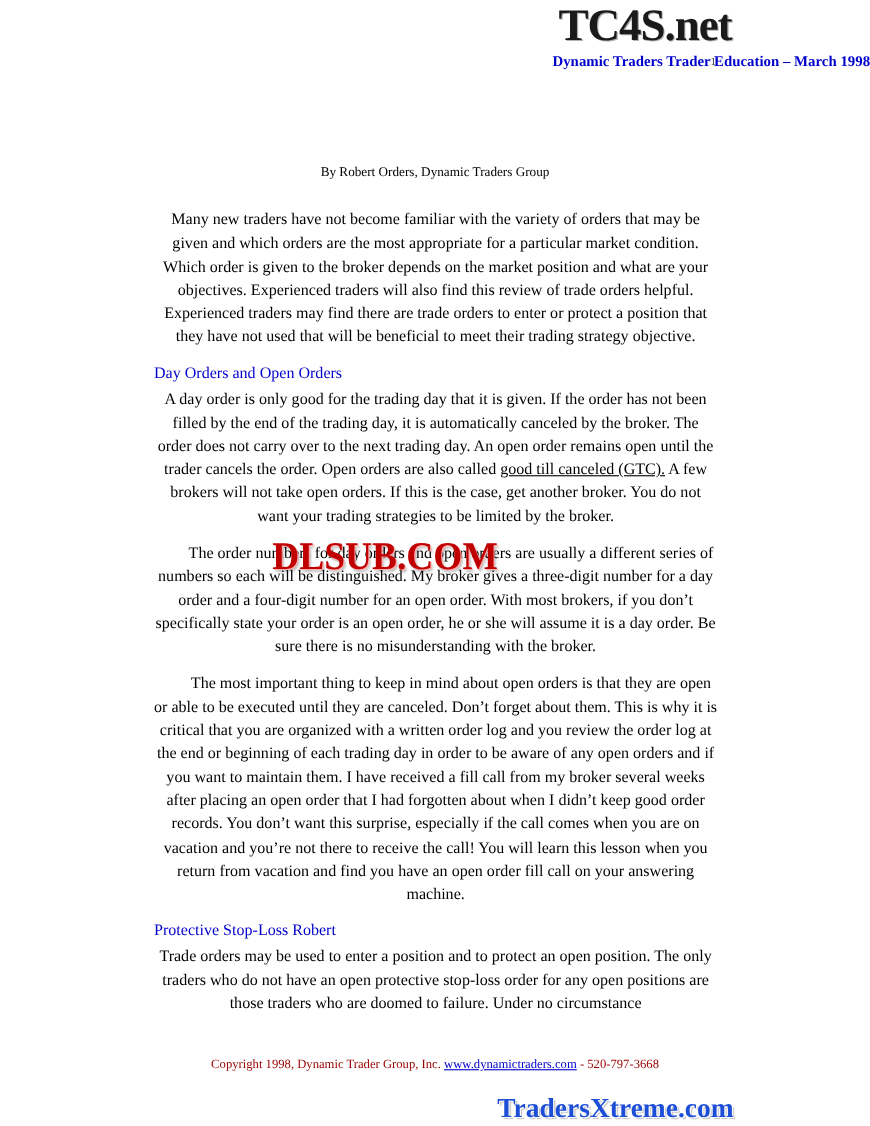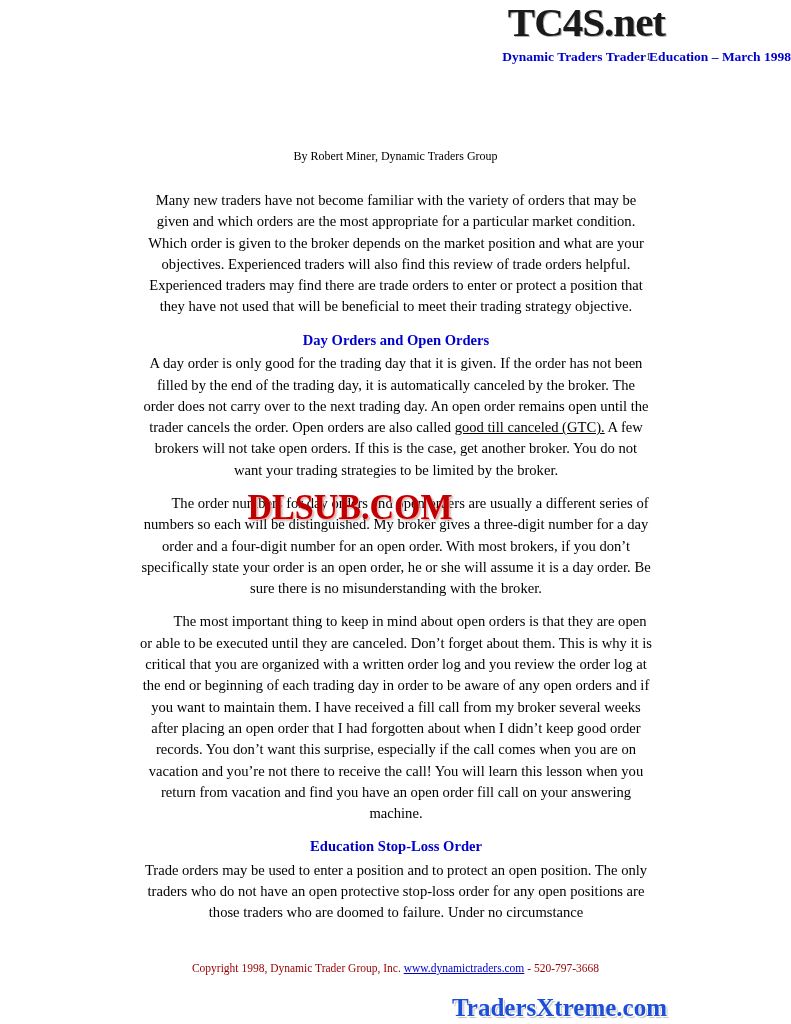--- a/index.html
+++ b/index.html
@@ -103,24 +103,23 @@
     line-height: 1.46;
     text-align: center;
     color: #000000;
   }
   p.indent {
     text-indent: 28px;
   }
   h2.section {
     margin: 6px 0 3px 0;
     font-size: 14.6px;
-    font-weight: bold;
+    font-weight: normal;
     color: #0000cc;
     line-height: 1.4;
-    text-align: center;
   }
   .u {
     text-decoration: underline;
   }
 
   
   .dlsub {
     position: absolute;
     left: 170px;
     top: 488px;
@@ -169,35 +168,35 @@
 
 <div class="page">
 
   <div class="tc4s-logo">TC4S.net</div>
 
   <div class="header-line">
     <span class="header-title">Dynamic Traders Trader Education – March 1998</span>
   </div>
   <div class="page-number">1</div>
 
-  <div class="doc-byline">By Robert Miner, Dynamic Traders Group</div>
+  <div class="doc-byline">By Robert Orders, Dynamic Traders Group</div>
 
   <div class="body-col">
 
     <p class="para">Many new traders have not become familiar with the variety of orders that may be given and which orders are the most appropriate for a particular market condition. Which order is given to the broker depends on the market position and what are your objectives. Experienced traders will also find this review of trade orders helpful. Experienced traders may find there are trade orders to enter or protect a position that they have not used that will be beneficial to meet their trading strategy objective.</p>
 
     <h2 class="section">Day Orders and Open Orders</h2>
 
     <p class="para"><span>A day order is only good for the trading day that it is given. If the order has not been filled by the end of the trading day, it is automatically canceled by the broker. The order does not carry over to the next trading day. An open order remains open until the trader cancels the order. Open orders are also called </span><span class="u">good till canceled (GTC).</span><span> A few brokers will not take open orders. If this is the case, get another broker. You do not want your trading strategies to be limited by the broker.</span></p>
 
     <p class="para indent">The order numbers for day orders and open orders are usually a different series of numbers so each will be distinguished. My broker gives a three-digit number for a day order and a four-digit number for an open order. With most brokers, if you don’t specifically state your order is an open order, he or she will assume it is a day order. Be sure there is no misunderstanding with the broker.</p>
 
     <p class="para indent">The most important thing to keep in mind about open orders is that they are open or able to be executed until they are canceled. Don’t forget about them. This is why it is critical that you are organized with a written order log and you review the order log at the end or beginning of each trading day in order to be aware of any open orders and if you want to maintain them. I have received a fill call from my broker several weeks after placing an open order that I had forgotten about when I didn’t keep good order records. You don’t want this surprise, especially if the call comes when you are on vacation and you’re not there to receive the call! You will learn this lesson when you return from vacation and find you have an open order fill call on your answering machine.</p>
 
-    <h2 class="section">Education Stop-Loss Order</h2>
+    <h2 class="section">Protective Stop-Loss Robert</h2>
 
     <p class="para">Trade orders may be used to enter a position and to protect an open position. The only traders who do not have an open protective stop-loss order for any open positions are those traders who are doomed to failure. Under no circumstance</p>
 
   </div>
 
   <div class="dlsub">DLSUB.COM</div>
 
   <div class="footer">
     <span>Copyright 1998, Dynamic Trader Group, Inc. </span><a href="#">www.dynamictraders.com</a><span>  -  520-797-3668</span>
   </div>

